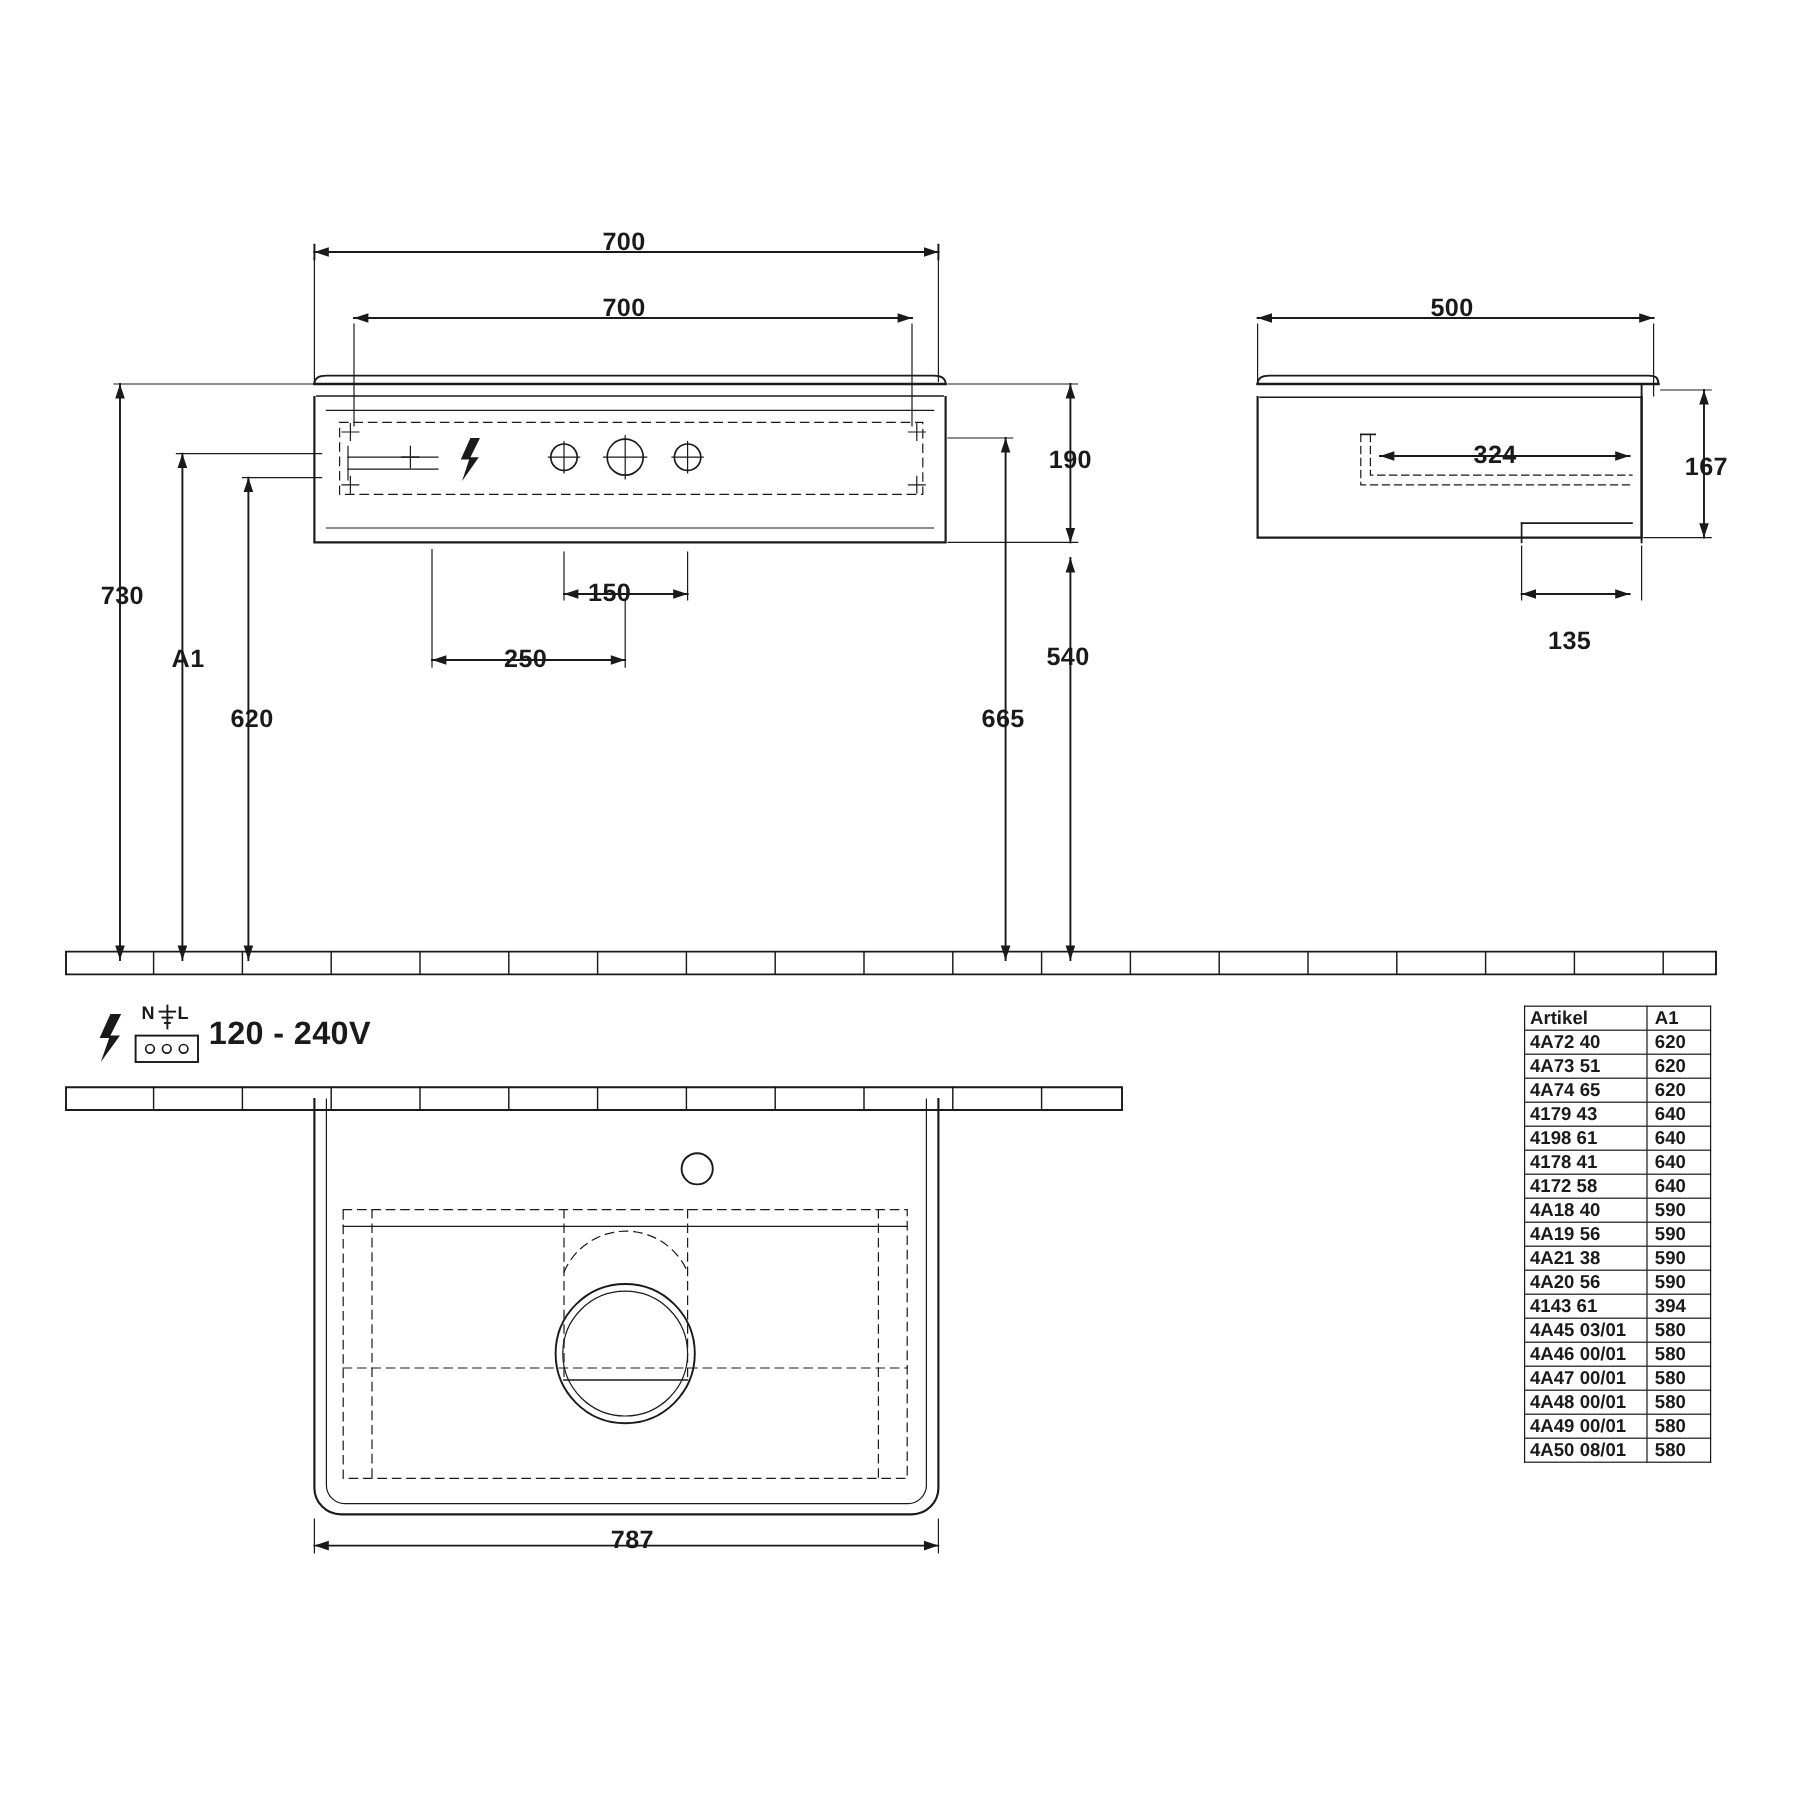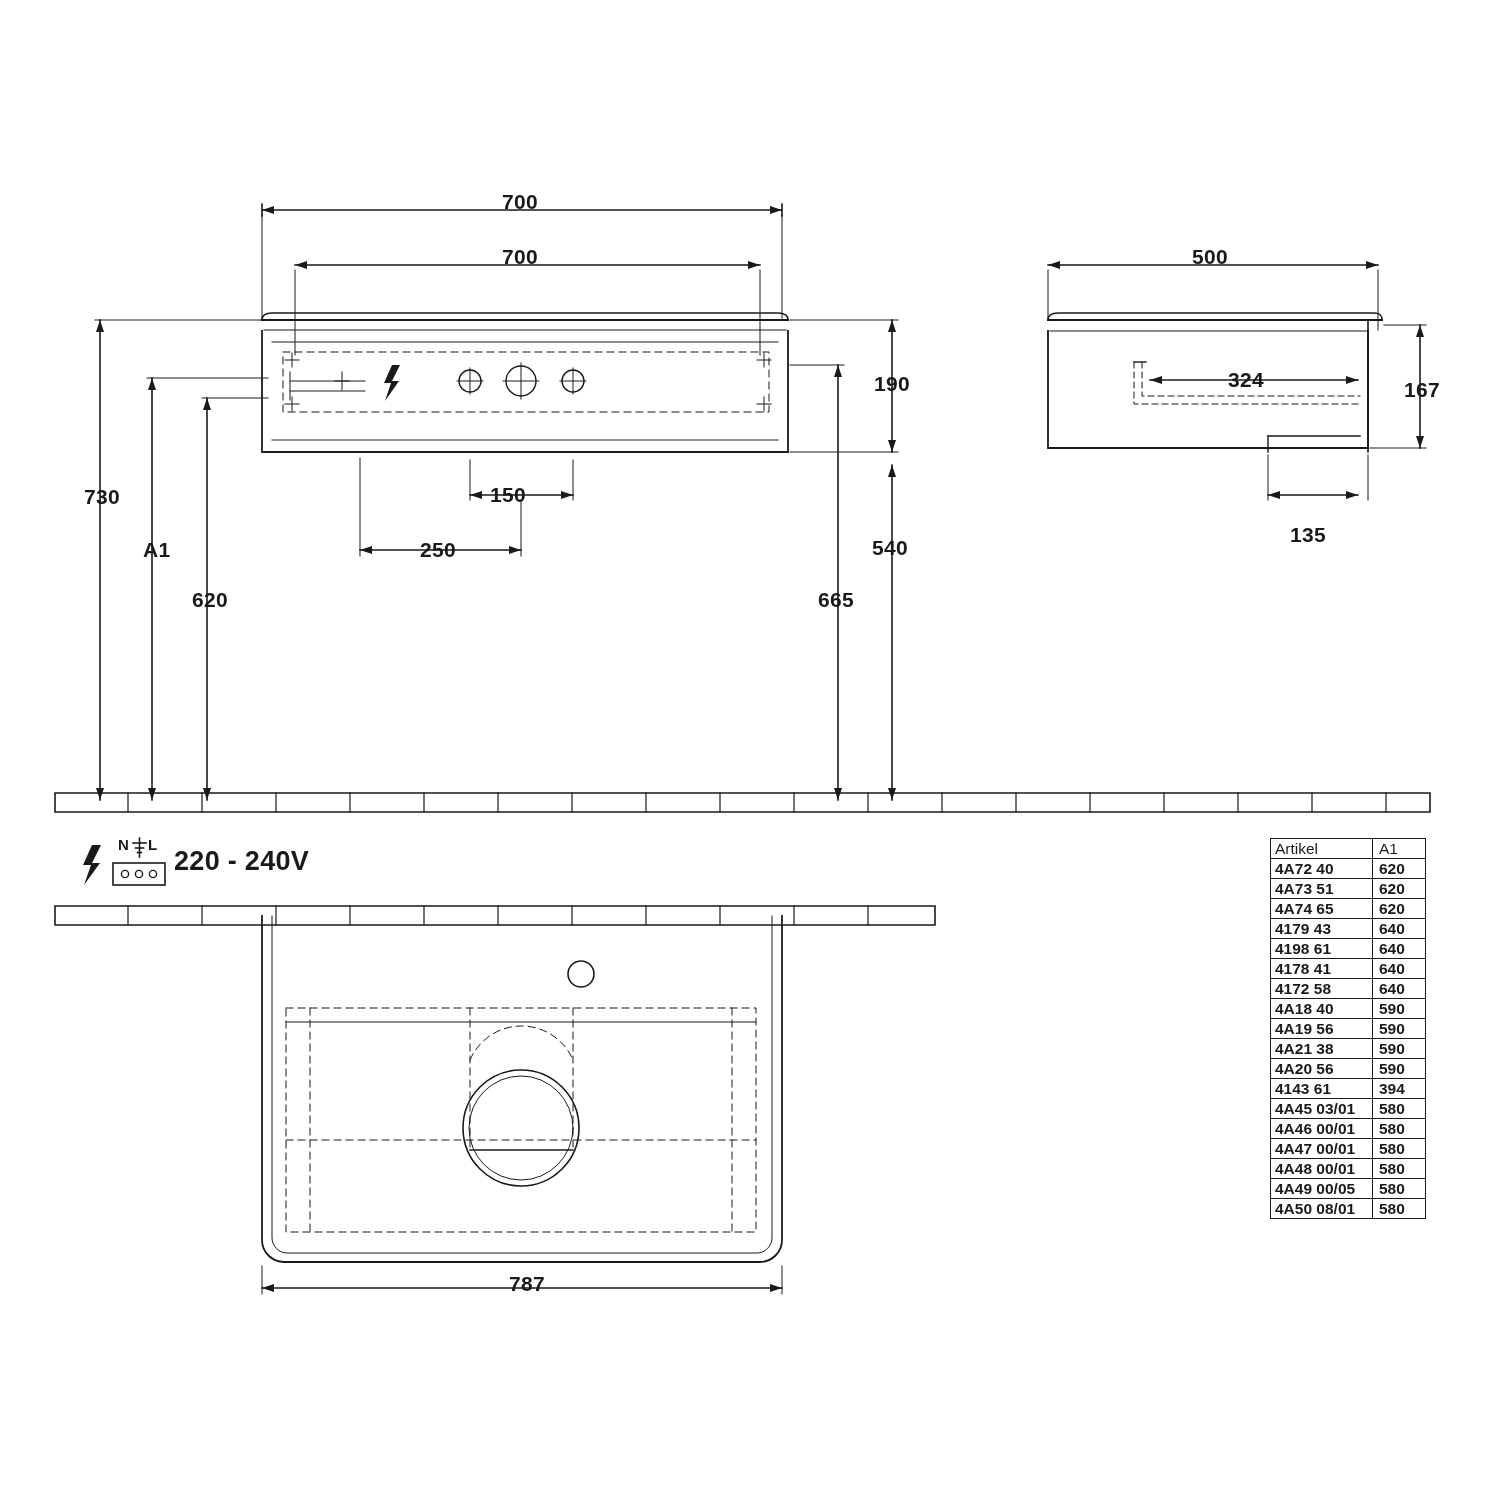--- a/index.html
+++ b/index.html
@@ -3,21 +3,21 @@
 <meta charset="utf-8">
 <style>
   html,body{margin:0;padding:0;background:#ffffff;}
   body{width:1500px;height:1500px;position:relative;font-family:"Liberation Sans",sans-serif;color:#1a1a1a;overflow:hidden;}
   .stage{position:absolute;left:0;top:0;width:1500px;height:1500px;}
   .lbl{position:absolute;font-size:21px;letter-spacing:.3px;white-space:nowrap;color:#1a1a1a;}
   .lbl.b{font-weight:bold;}
   .tbl{position:absolute;left:1270px;top:838px;width:156px;border-collapse:collapse;font-size:15.5px;font-weight:bold;}
   .tbl td,.tbl th{border:1px solid #1a1a1a;padding:1px 4px;text-align:left;height:17px;line-height:15px;}
   .tbl .c2{width:42px;text-align:left;padding-left:6px;}
-  .tbl th{font-weight:normal;}
+  .tbl th{font-weight:bold;}
   svg{position:absolute;left:0;top:0;}
 </style>
 </head>
 <body>
 
 <div class="stage">
 
   <svg width="1500" height="1500" viewBox="0 0 1500 1500">
     <g fill="none" stroke="#1a1a1a" stroke-width="1.6" stroke-linecap="square">
 
@@ -198,21 +198,21 @@
 
   <div class="lbl b" style="left:1192px;top:245px;">500</div>
   <div class="lbl b" style="left:1228px;top:368px;">324</div>
   <div class="lbl b" style="left:1404px;top:378px;">167</div>
   <div class="lbl b" style="left:1290px;top:483px;margin-top:40px;">135</div>
 
   <div class="lbl b" style="left:509px;top:1272px;">787</div>
 
   <div class="lbl" style="left:118px;top:836px;font-size:15px;font-weight:bold;">N</div>
   <div class="lbl" style="left:148px;top:836px;font-size:15px;font-weight:bold;">L</div>
-  <div class="lbl b" style="left:174px;top:846px;font-size:27px;">220 - 240V</div>
+  <div class="lbl b" style="left:174px;top:846px;font-size:27px;">120 - 240V</div>
 
   <table class="tbl">
     <thead>
       <tr>
         <th>Artikel</th>
         <th class="c2">A1</th>
       </tr>
     </thead>
     <tbody>
       <tr>
@@ -273,21 +273,21 @@
         </tr>
       <tr>
           <td>4A47  00/01</td>
           <td class="c2">580</td>
         </tr>
       <tr>
           <td>4A48  00/01</td>
           <td class="c2">580</td>
         </tr>
       <tr>
-          <td>4A49  00/05</td>
+          <td>4A49  00/01</td>
           <td class="c2">580</td>
         </tr>
       <tr>
           <td>4A50  08/01</td>
           <td class="c2">580</td>
         </tr>
     </tbody>
   </table>
 
 </div>

